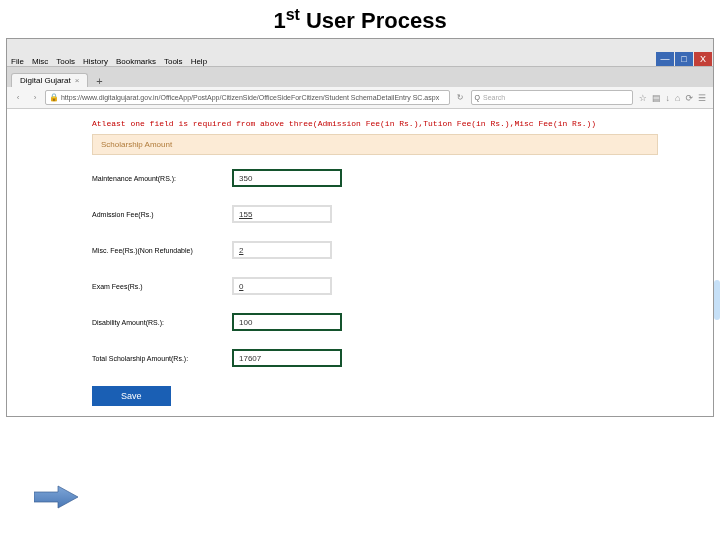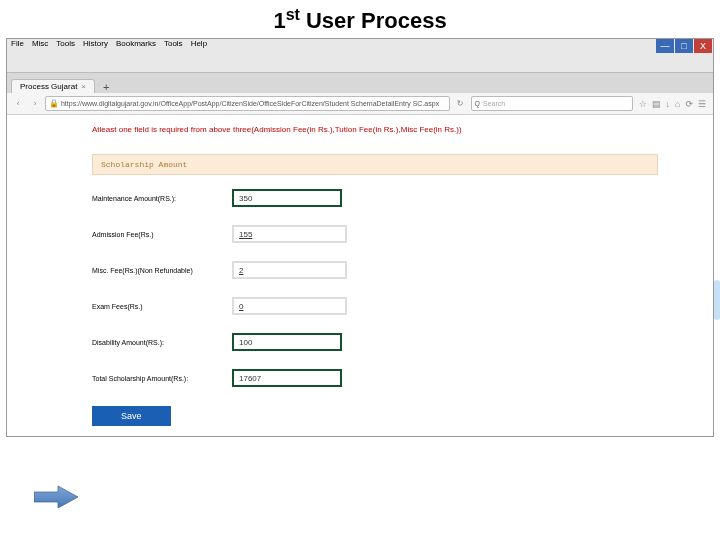--- a/index.html
+++ b/index.html
@@ -3,21 +3,21 @@
 <meta charset="utf-8">
 <style>
   * { box-sizing: border-box; margin: 0; padding: 0; font-family: Arial, sans-serif; }
   body { width: 720px; height: 540px; background: #fff; position: relative; }
 
   .slide-title { text-align: center; font-size: 22px; font-weight: bold; padding: 6px 0 4px; }
   .slide-title sup { font-size: 16px; vertical-align: super; }
 
   .browser-frame { margin: 0 6px; border: 1px solid #999; }
 
-  .menubar { display: flex; align-items: flex-start; background: #e8e8e8; border-bottom: 1px solid #bbb; font-size: 8px; height: 34px; }
+  .menubar { display: flex; align-items: flex-end; background: #e8e8e8; border-bottom: 1px solid #bbb; font-size: 8px; height: 28px; }
   .menubar span { padding: 0 4px; cursor: default; }
   .window-controls { margin-left: auto; display: flex; }
   .win-btn { width: 18px; height: 14px; display: flex; align-items: center; justify-content: center; margin-right: 1px; font-size: 9px; color: #fff; }
   .win-min { background: #3a69b5; }
   .win-max { background: #3a69b5; }
   .win-close { background: #c34038; }
 
   .tabbar { display: flex; align-items: flex-end; height: 20px; background: #d8d8d8; padding: 2px 4px 0; font-size: 8px; }
   .tab { background: #f5f5f5; border: 1px solid #bbb; border-bottom: none; border-radius: 3px 3px 0 0; padding: 2px 8px; display: flex; align-items: center; gap: 4px; }
   .tab-close { font-size: 8px; color: #888; }
@@ -27,28 +27,28 @@
   .nav-btn { width: 14px; height: 14px; border-radius: 50%; display: flex; align-items: center; justify-content: center; color: #888; }
   .url-box { flex: 0 0 58%; background: #fff; border: 1px solid #bbb; border-radius: 2px; height: 15px; display: flex; align-items: center; padding: 0 3px; font-size: 7px; color: #555; overflow: hidden; white-space: nowrap; }
   .url-lock { color: #6a6; margin-right: 2px; font-size: 8px; }
   .reload { padding: 0 4px; color: #888; }
   .search-box { flex: 1; background: #fff; border: 1px solid #bbb; border-radius: 2px; height: 15px; display: flex; align-items: center; padding: 0 3px; font-size: 7px; color: #aaa; }
   .search-icon { margin-right: 3px; color: #666; }
   .toolbar-icons { display: flex; gap: 5px; color: #888; font-size: 9px; padding: 0 3px; }
 
   .content { padding: 10px 55px 10px 85px; }
 
-  .alert { color: #c40000; font-size: 8px; margin-bottom: 20px; }
+  .alert { color: #c40000; font-size: 8px; margin-bottom: 6px; font-family: Liberation Mono, monospace; }
 
-  .section-hdr { background: #fcebd6; border: 1px solid #e8d4b8; color: #b07b3a; font-size: 8px; padding: 5px 8px; margin-bottom: 14px; font-family: Liberation Mono, monospace; }
+  .section-hdr { background: #fcebd6; border: 1px solid #e8d4b8; color: #b07b3a; font-size: 8px; padding: 5px 8px; margin-bottom: 14px; }
 
   .form-row { display: flex; align-items: center; margin-bottom: 18px; }
   .form-label { width: 140px; font-size: 7px; color: #000; }
   .form-input { width: 110px; height: 18px; border: 2px solid #14532d; background: #fff; font-size: 8px; padding: 0 5px; color: #333; }
-  .form-input.sm { width: 115px; border-color:#ddd;text-decoration:underline; }
+  .form-input.sm { width: 100px; border-color:#ddd;text-decoration:underline; }
 
   .btn-save { background: #1a5fb4; color: #fff; border: none; font-size: 9px; padding: 5px 29px; cursor: pointer; }
 
   .arrow-indicator { position: absolute; left: 34px; bottom: 30px; width: 44px; height: 26px; }
   .arrow-indicator svg { width: 100%; height: 100%; }
 
   .scrollbar-right { position: absolute; right: 0; top: 280px; width: 6px; height: 40px; background: #c6e0f7; border-radius: 3px; }
 </style>
 </head>
 <body>
@@ -69,21 +69,21 @@
     <span>Help</span>
     <div class="window-controls">
       <div class="win-btn win-min">—</div>
       <div class="win-btn win-max">□</div>
       <div class="win-btn win-close">X</div>
     </div>
   </div>
 
   <div class="tabbar">
     <div class="tab">
-      <span>Process Gujarat</span>
+      <span>Digital Gujarat</span>
       <span class="tab-close">×</span>
     </div>
     <div class="tab-add">+</div>
   </div>
 
   <div class="addr-bar">
     <div class="nav-btn">‹</div>
     <div class="nav-btn">›</div>
     <div class="url-box">
       <span class="url-lock">🔒</span>

